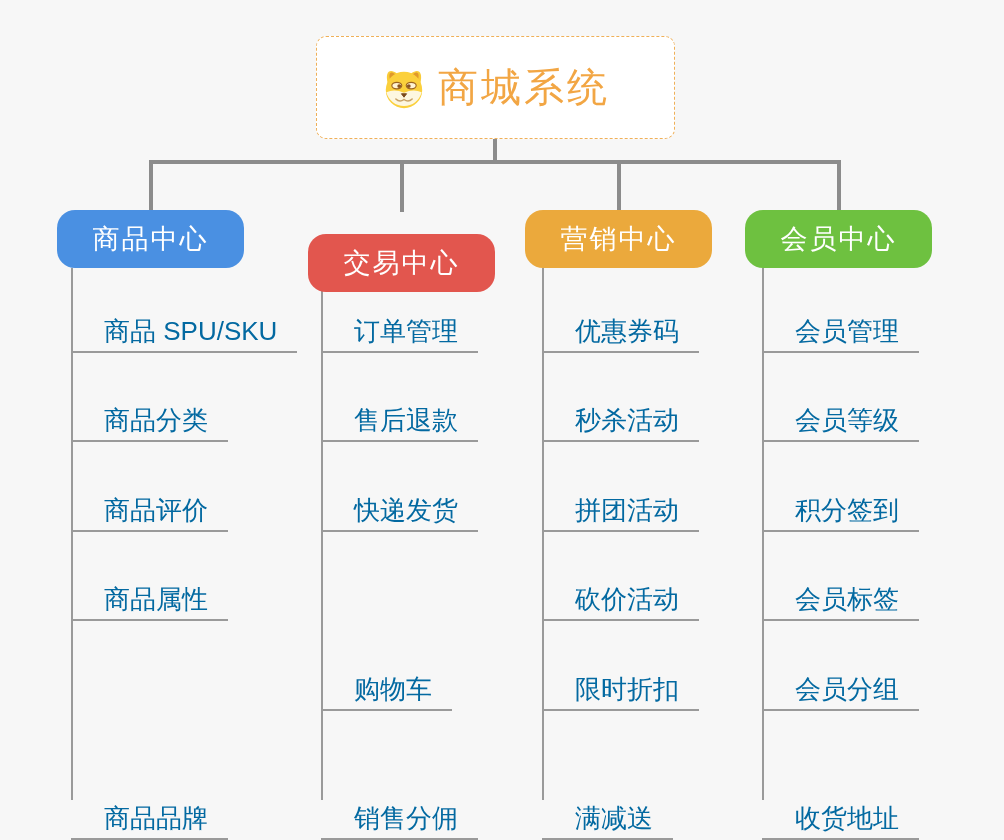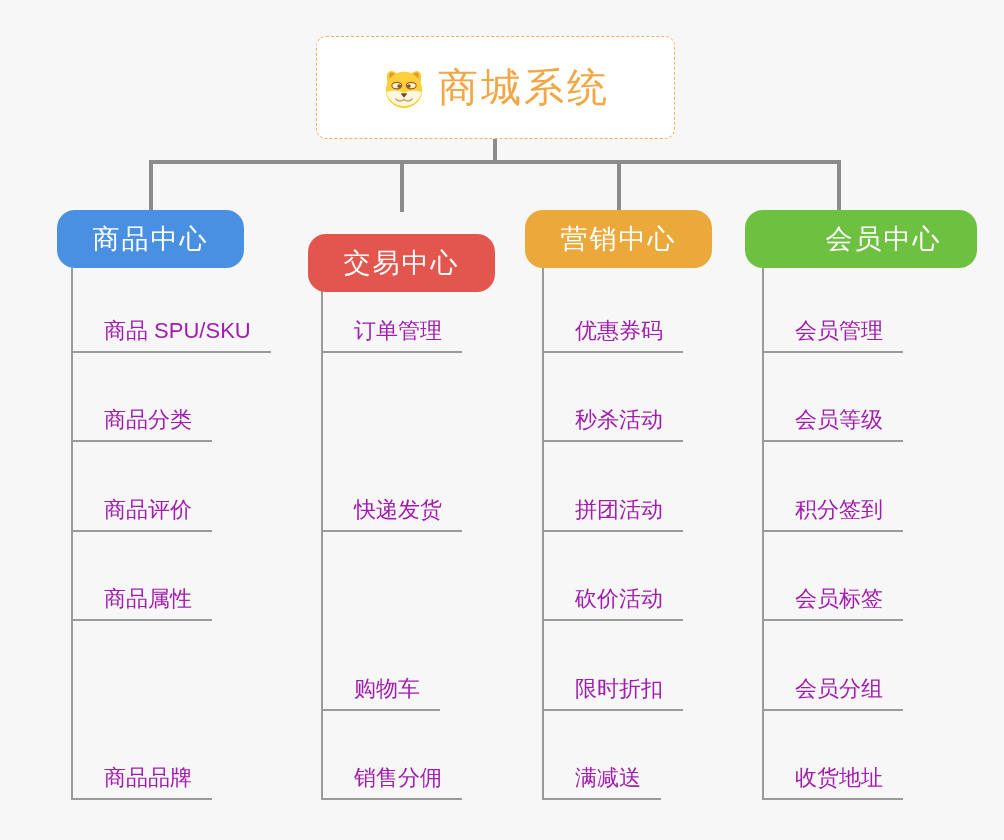--- a/index.html
+++ b/index.html
@@ -30,26 +30,26 @@
   .branch-header{
     position:absolute;top:210px;width:187px;height:58px;border-radius:18px;
     color:#ffffff;font-size:27px;letter-spacing:2px;
     display:flex;align-items:center;justify-content:center;
     cursor:pointer;white-space:nowrap;
   }
   .b1{left:57px}.b2{left:308px}.b3{left:525px}.b4{left:745px}
   
   .leaf{
     position:absolute;height:38px;line-height:36px;
-    font-size:22px;color:#a21caf;
+    font-size:26px;color:#0369a1;
     padding:0 20px 0 33px;border-bottom:2px solid #9a9a9a;
     white-space:nowrap;cursor:pointer;
   }
   .c1{left:71px}.c2{left:321px}.c3{left:542px}.c4{left:762px}
-  .r0{top:313px}.r1{top:402px}.r2{top:492px}.r3{top:581px}.r4{top:671px}.r5{top:760px}
+  .r0{top:313px}.r1{top:402px}.r2{top:492px}.r3{top:581px}.r4{top:671px}.r5{top:800px}
 </style>
 </head>
 <body>
 
 <div class="canvas">
 
   <div class="conn root-stub"></div>
   <div class="conn h-rail"></div>
   <div class="conn drop d1"></div>
   <div class="conn drop d2"></div>
@@ -76,29 +76,30 @@
         <path d="M21.3,30 h5.4 l-2.7,3.6 Z" fill="#7a4a1e" stroke="#7a4a1e" stroke-width="1" stroke-linejoin="round"></path>
         <path d="M15.5,35.5 Q19.5,39.5 24,36 Q28.5,39.5 32.5,35.5" fill="none" stroke="#c8a266" stroke-width="1.6" stroke-linecap="round"></path>
       </svg>
     </span>
     <span class="root-title">商城系统</span>
   </div>
 
   <div class="branch-header b1" style="background-color: rgb(74, 144, 226);">商品中心</div>
   <div class="branch-header b2" style="background-color: rgb(226, 86, 78); margin-top: 24px;">交易中心</div>
   <div class="branch-header b3" style="background-color: rgb(235, 169, 60); text-align: center;">营销中心</div>
-  <div class="branch-header b4" style="background-color: rgb(110, 193, 64); padding-left: 45px;">会员中心</div>
+  <div class="branch-header b4" style="background-color: rgb(110, 193, 64);">会员中心</div>
 
   <div class="leaf c1 r0">商品 SPU/SKU</div>
   <div class="leaf c1 r1">商品分类</div>
   <div class="leaf c1 r2">商品评价</div>
   <div class="leaf c1 r3">商品属性</div>
   <div class="leaf c1 r5">商品品牌</div>
 
   <div class="leaf c2 r0">订单管理</div>
+  <div class="leaf c2 r1">售后退款</div>
   <div class="leaf c2 r2">快递发货</div>
   <div class="leaf c2 r4">购物车</div>
   <div class="leaf c2 r5">销售分佣</div>
 
   <div class="leaf c3 r0">优惠券码</div>
   <div class="leaf c3 r1">秒杀活动</div>
   <div class="leaf c3 r2">拼团活动</div>
   <div class="leaf c3 r3">砍价活动</div>
   <div class="leaf c3 r4">限时折扣</div>
   <div class="leaf c3 r5">满减送</div>

